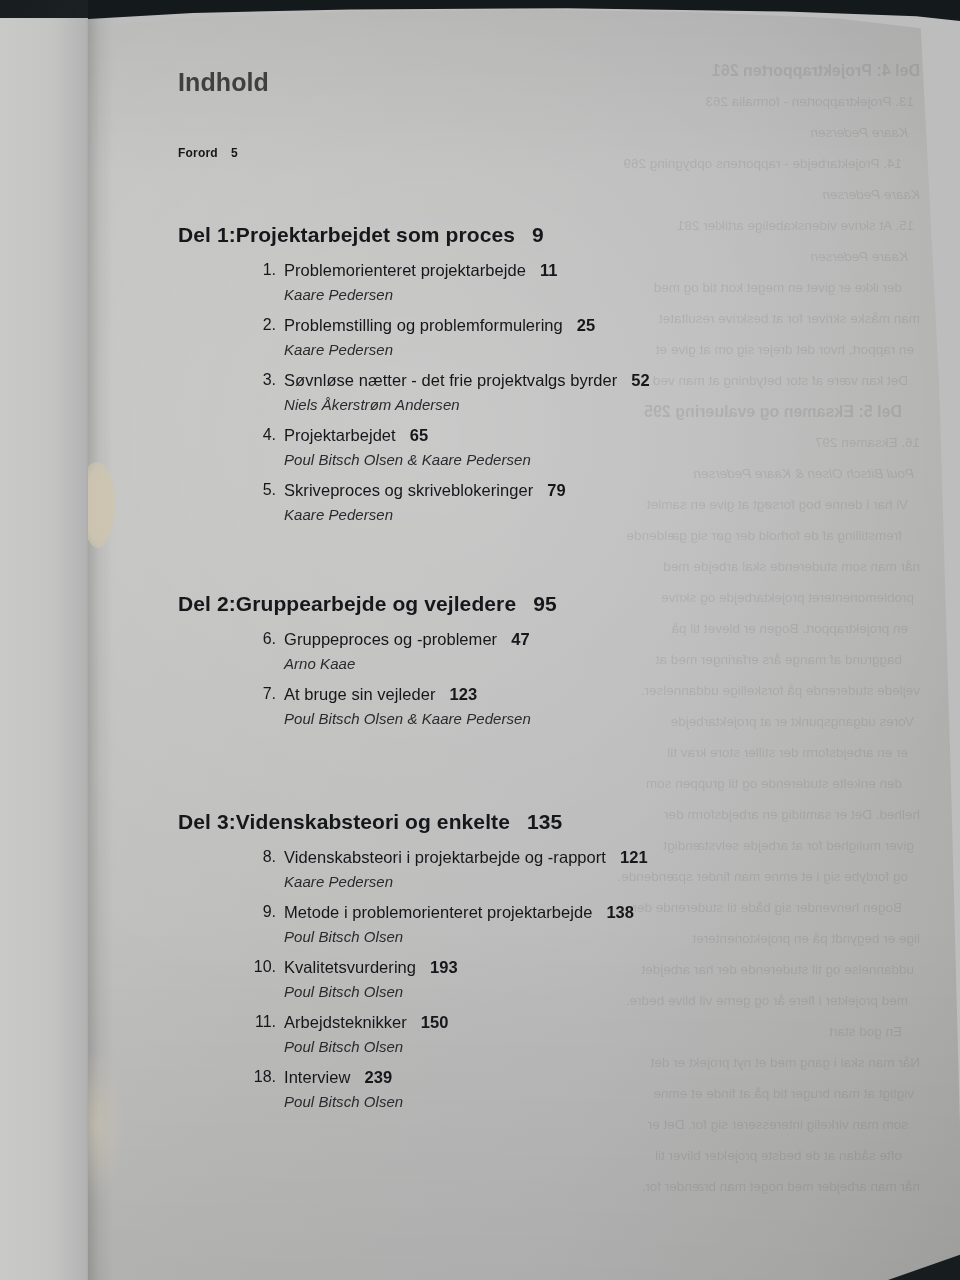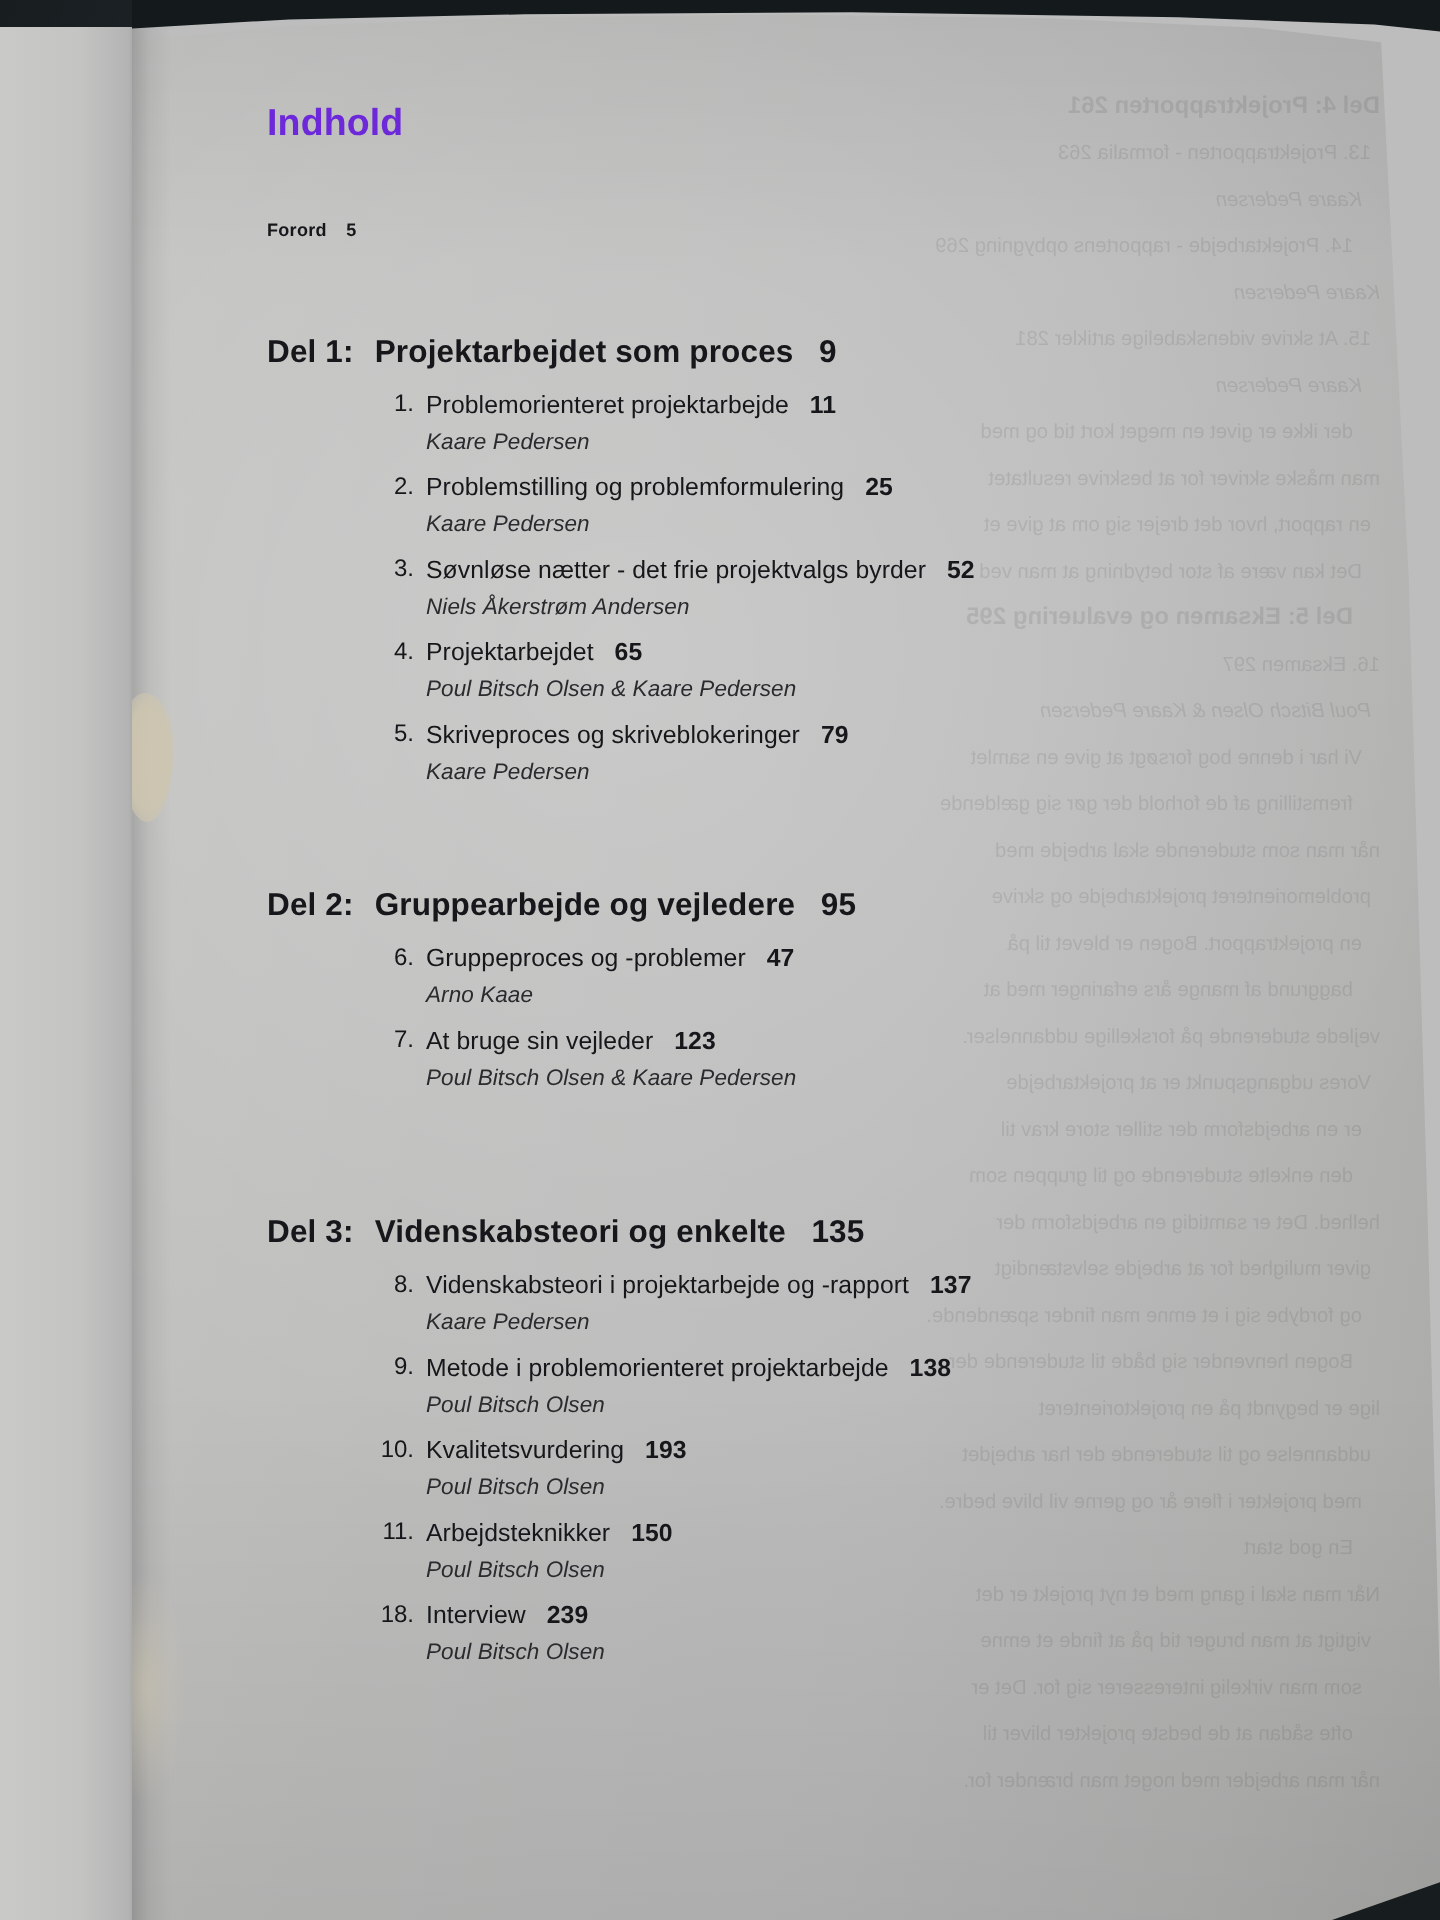--- a/index.html
+++ b/index.html
@@ -53,29 +53,29 @@
   #bleed{position:absolute;inset:0;opacity:.11;transform:scaleX(-1);
      color:#2a2a2a;font-size:13.5px;line-height:26px;pointer-events:none;}
   #bleed .bh{font-weight:700;font-size:16px;}
   #bleed .bi{font-style:italic;}
   #bleed div{white-space:nowrap;}
 
   
   #content{position:absolute;left:0;top:0;width:872px;height:1280px;color:#16171a;}
 
   .toc-title{position:absolute;left:90px;top:68px;font-size:25px;font-weight:700;
-     letter-spacing:.1px;color:#6d28d9;}
+     letter-spacing:.1px;color:#404040;}
 
   .forord{position:absolute;left:90px;top:146px;font-size:12px;font-weight:700;
      letter-spacing:.2px;}
   .forord .pg{margin-left:13px;}
 
   .part{position:absolute;left:90px;font-size:21px;font-weight:700;letter-spacing:.1px;
      white-space:nowrap;}
-  .part .plabel{margin-right:14px;}
+  .part .plabel{margin-right:0;}
   .part .ppg{margin-left:17px;}
 
   .entry{position:absolute;left:90px;white-space:nowrap;}
   .entry .num{position:absolute;left:64px;width:34px;text-align:right;
      font-size:16px;font-weight:400;color:#16171a;}
   .entry .ttl{position:absolute;left:106px;font-size:16.5px;font-weight:400;letter-spacing:.05px;}
   .entry .ttl .pg{margin-left:14px;font-weight:600;}
   .entry .aut{position:absolute;left:106px;top:25px;font-size:15px;font-style:italic;
      color:#2a2b2e;letter-spacing:.05px;}
 </style>
@@ -174,21 +174,21 @@
           <span class="aut">Arno Kaae</span>
         </div>
         <div class="entry" style="top: 685px;">
           <span class="num">7.</span>
           <span class="ttl">At bruge sin vejleder<span class="pg">123</span></span>
           <span class="aut">Poul Bitsch Olsen &amp; Kaare Pedersen</span>
         </div>
         <div class="part" style="top: 810px;"><span class="plabel">Del 3:</span><span>Videnskabsteori og enkelte</span><span class="ppg">135</span></div>
         <div class="entry" style="top: 848px;">
           <span class="num">8.</span>
-          <span class="ttl">Videnskabsteori i projektarbejde og -rapport<span class="pg">137</span></span>
+          <span class="ttl">Videnskabsteori i projektarbejde og -rapport<span class="pg">121</span></span>
           <span class="aut">Kaare Pedersen</span>
         </div>
         <div class="entry" style="top: 903px;">
           <span class="num">9.</span>
           <span class="ttl">Metode i problemorienteret projektarbejde<span class="pg">138</span></span>
           <span class="aut">Poul Bitsch Olsen</span>
         </div>
         <div class="entry" style="top: 958px;">
           <span class="num">10.</span>
           <span class="ttl">Kvalitetsvurdering<span class="pg">193</span></span>

